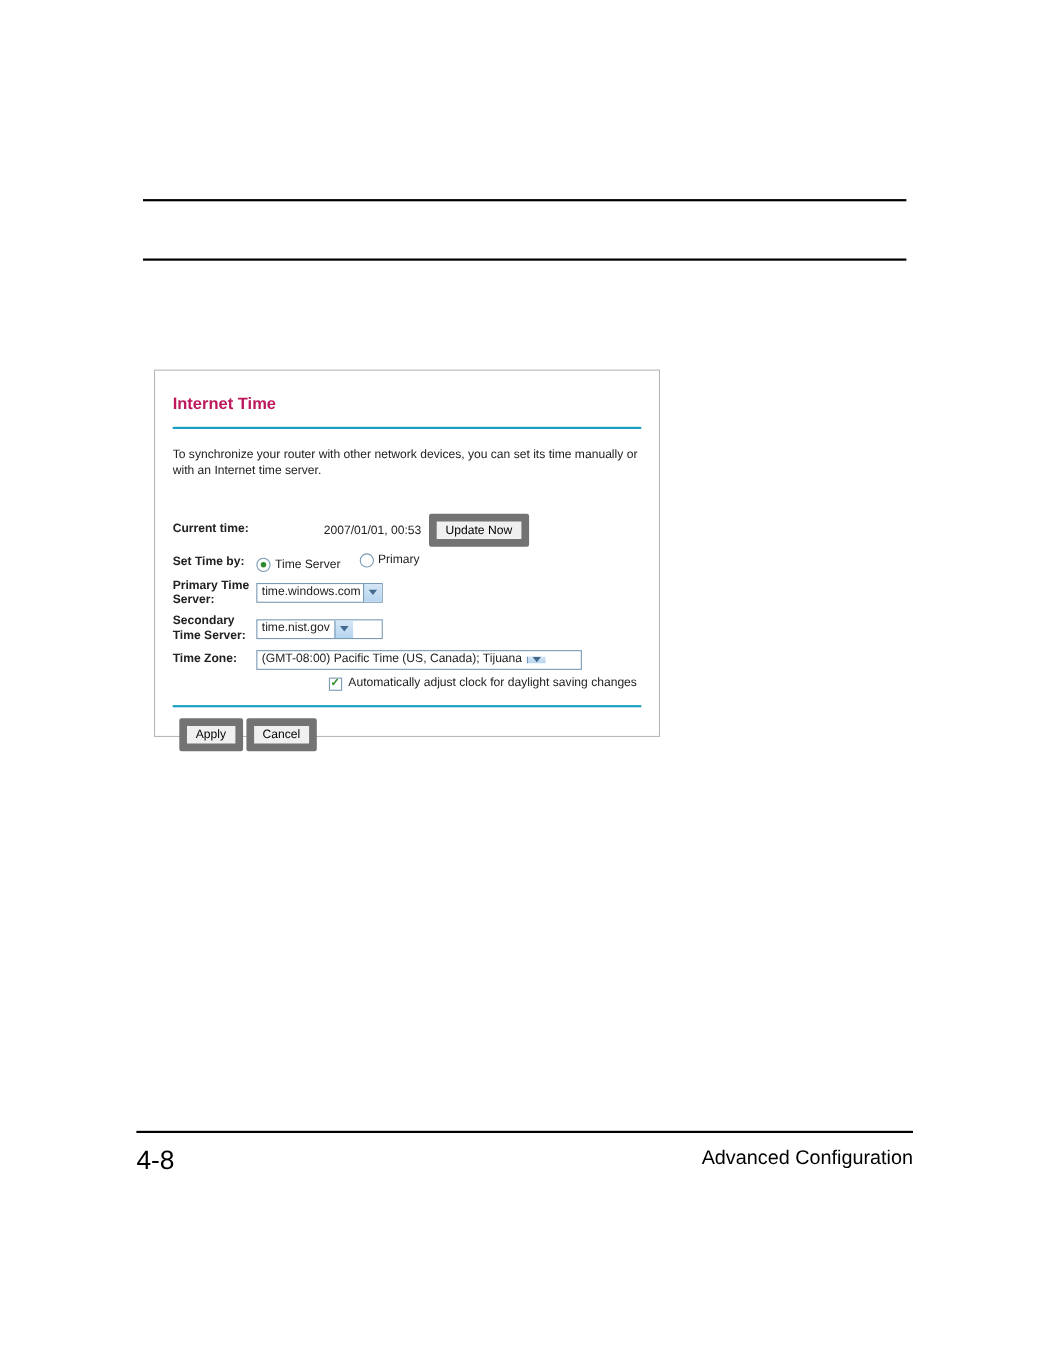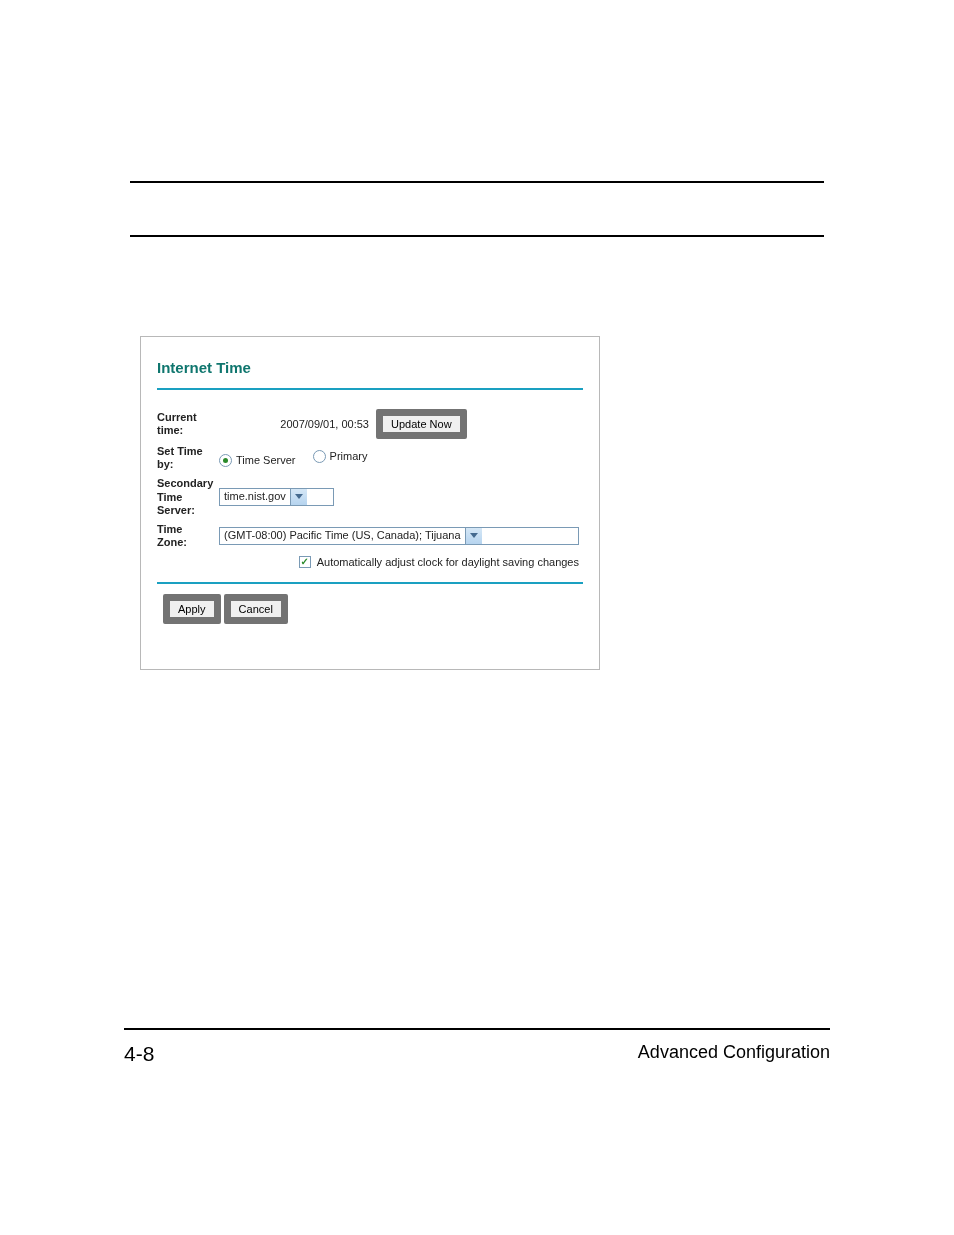--- a/index.html
+++ b/index.html
@@ -33,21 +33,21 @@
     position: absolute;
     left: 124px;
     right: 124px;
     top: 1028px;
     border-top: 2px solid #000;
   }
   .page-number {
     position: absolute;
     left: 124px;
     top: 1042px;
-    font-size: 21px;
+    font-size: 24px;
   }
   .footer-title {
     position: absolute;
     right: 124px;
     top: 1042px;
     font-size: 18px;
     text-align: right;
   }
 
   
@@ -58,21 +58,21 @@
     width: 460px;
     height: 334px;
     border: 1px solid #b8b8b8;
     background: #fff;
     font-size: 11px;
     color: #222;
     box-sizing: border-box;
     padding: 16px 16px 12px 16px;
   }
   .panel-title {
-    color: #0f766e;
+    color: #be185d;
     font-size: 15px;
     font-weight: bold;
     margin: 6px 0 12px 0;
   }
   .hr-blue {
     border: none;
     border-top: 2px solid #1aa0c1;
     margin: 4px 0 16px 0;
   }
   .hr-blue.thin {
@@ -157,21 +157,21 @@
     width: 16px;
     background: linear-gradient(#d5e7f6, #b6d4ef);
     border-left: 1px solid #7a9ab5;
     display: flex;
     align-items: center;
     justify-content: center;
   }
   .select .sel-arrow svg { display:block; }
 
   .sel-sm { width: 115px; }
-  .sel-lg { width: 360px; }
+  .sel-lg { width: 296px; align-items: center; }
 
   .checkbox-row {
     text-align: right;
     padding: 4px 0 2px 0;
     font-size: 11px;
   }
   .checkbox {
     display: inline-flex;
     align-items: center;
   }
@@ -203,40 +203,54 @@
 <body>
 
 <div class="page">
 
   <div class="top-rule-1"></div>
   <div class="top-rule-2"></div>
 
   <div class="panel">
     <div class="panel-title">Internet Time</div>
     <hr class="hr-blue">
+    <div class="desc">To synchronize your router with other network devices, you can set its time manually or with an Internet time server.</div>
 
     <table class="form">
       <tbody>
           <tr>
         <td class="label">Current time:</td>
         <td>
-          <span class="time-val">2007/09/01, 00:53</span>
+          <span class="time-val">2007/01/01, 00:53</span>
           <button class="btn">Update Now</button>
         </td>
       </tr>
       <tr>
         <td class="label">Set Time by:</td>
         <td>
           <span class="radio">
             <span class="radio-outer checked"></span>
             <span>Time Server</span>
           </span>
           <span class="radio">
             <span class="radio-outer"></span>
             <span>Primary</span>
+          </span>
+        </td>
+      </tr>
+      <tr>
+        <td class="label">Primary Time Server:</td>
+        <td>
+          <span class="select sel-sm">
+            <span class="sel-text">time.windows.com</span>
+            <span class="sel-arrow">
+              <svg width="8" height="6" viewBox="0 0 8 6">
+                    <path d="M0 0 L8 0 L4 5 Z" fill="#456a8f"></path>
+                  </svg>
+            </span>
           </span>
         </td>
       </tr>
       <tr>
         <td class="label">Secondary Time Server:</td>
         <td>
           <span class="select sel-sm">
             <span class="sel-text">time.nist.gov</span>
             <span class="sel-arrow">
               <svg width="8" height="6" viewBox="0 0 8 6">

